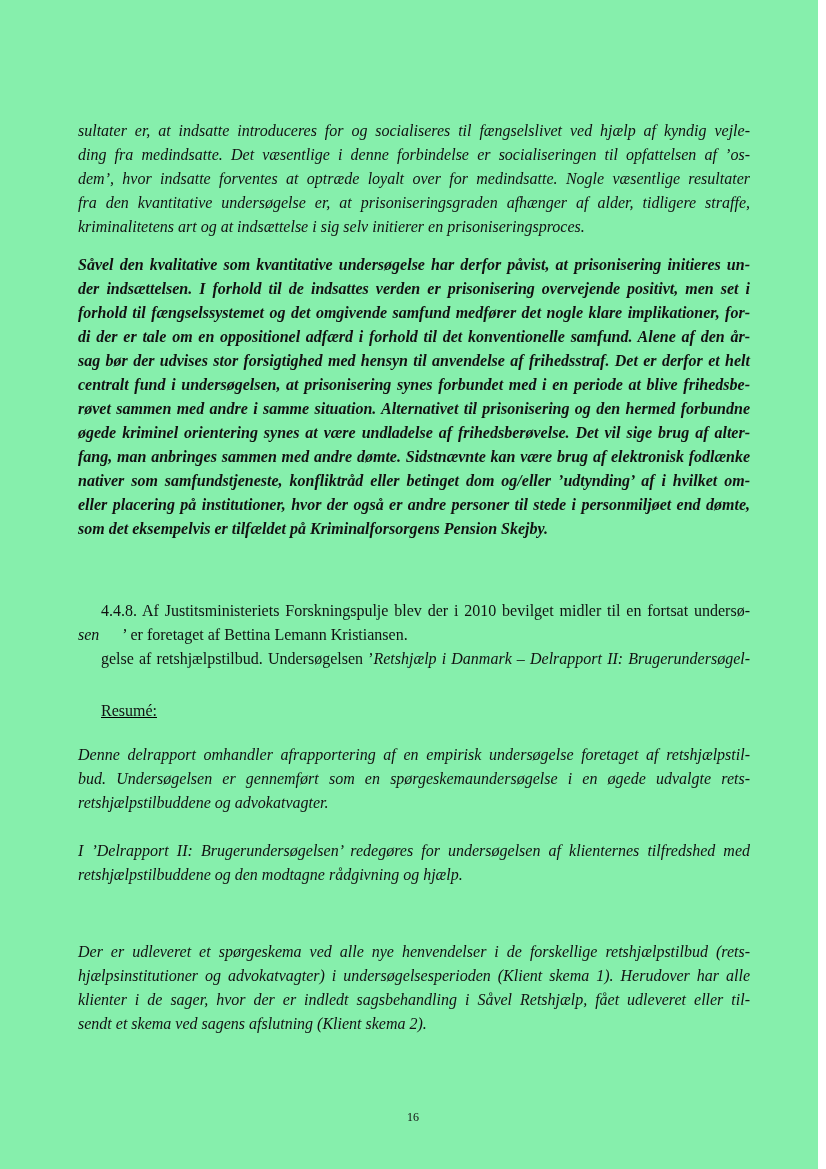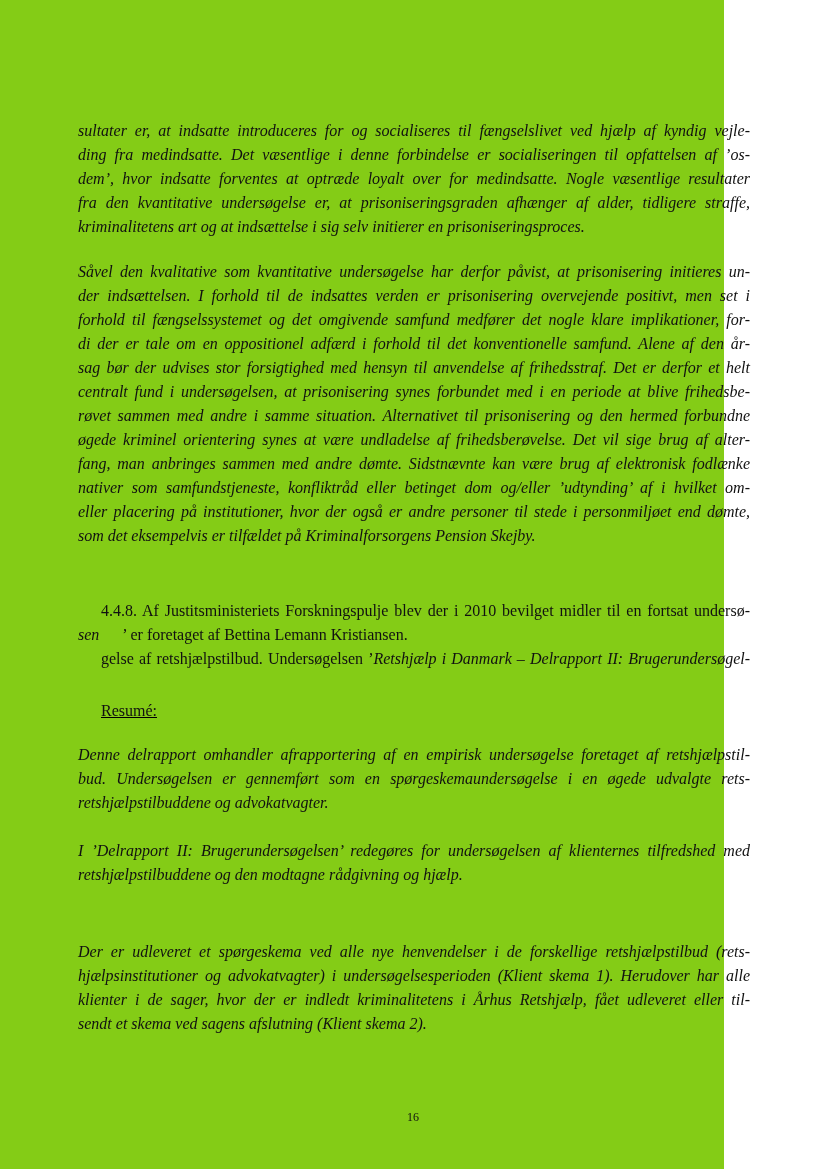--- a/index.html
+++ b/index.html
@@ -1,34 +1,34 @@
 <!DOCTYPE html>
 <html><head>
   <meta charset="utf-8">
   <style>
     html, body { margin: 0; padding: 0; background: #ffffff; }
     body { width: 826px; height: 1169px; position: relative; overflow: hidden; }
-    .page { position: absolute; left: 0; top: 0; width: 724px; height: 1169px; background: #84cc16; }
+    .page { position: absolute; left: 0; top: 0; width: 818px; height: 1169px; background: #86efac; }
     .block { position: absolute; left: 78px; width: 672px; }
     .line {
       display: block;
       height: 24px;
       line-height: 24px;
       font-family: "Liberation Serif", "DejaVu Serif", serif;
       font-size: 16px;
       color: #111111;
       white-space: nowrap;
       text-align: justify;
       text-align-last: justify;
     }
     .line.last { text-align-last: left; }
     .it { font-style: italic; }
     .rm { font-style: normal; margin-left: 23px; }
     .p1 { top: 119px; }
-    .p2 { top: 260px; }
+    .p2 { top: 253px; font-weight: bold; }
     .p3 { top: 599px; }
     .p4 { top: 699px; text-decoration: underline; }
     .p5 { top: 743px; }
     .p6 { top: 839px; }
     .p7 { top: 911px; margin-top: 29px; }
     .pagenum {
       position: absolute; left: 0; width: 826px; top: 1110px;
       text-align: center;
       font-family: "Liberation Serif", "DejaVu Serif", serif;
       font-size: 12px; color: #111111;
@@ -81,18 +81,18 @@
   </div>
 
   <div class="block p6 it">
     <span class="line">I ’Delrapport II: Brugerundersøgelsen’ redegøres for undersøgelsen af klienternes tilfredshed med</span>
     <span class="line last">retshjælpstilbuddene og den modtagne rådgivning og hjælp.</span>
   </div>
 
   <div class="block p7 it">
     <span class="line">Der er udleveret et spørgeskema ved alle nye henvendelser i de forskellige retshjælpstilbud (rets-</span>
     <span class="line">hjælpsinstitutioner og advokatvagter) i undersøgelsesperioden (Klient skema 1). Herudover har alle</span>
-    <span class="line">klienter i de sager, hvor der er indledt kriminalitetens i Århus Retshjælp, fået udleveret eller til-</span>
+    <span class="line">klienter i de sager, hvor der er indledt sagsbehandling i Såvel Retshjælp, fået udleveret eller til-</span>
     <span class="line last">sendt et skema ved sagens afslutning (Klient skema 2).</span>
   </div>
 
   <div class="pagenum">16</div>
 </div>
 
 </body></html>

